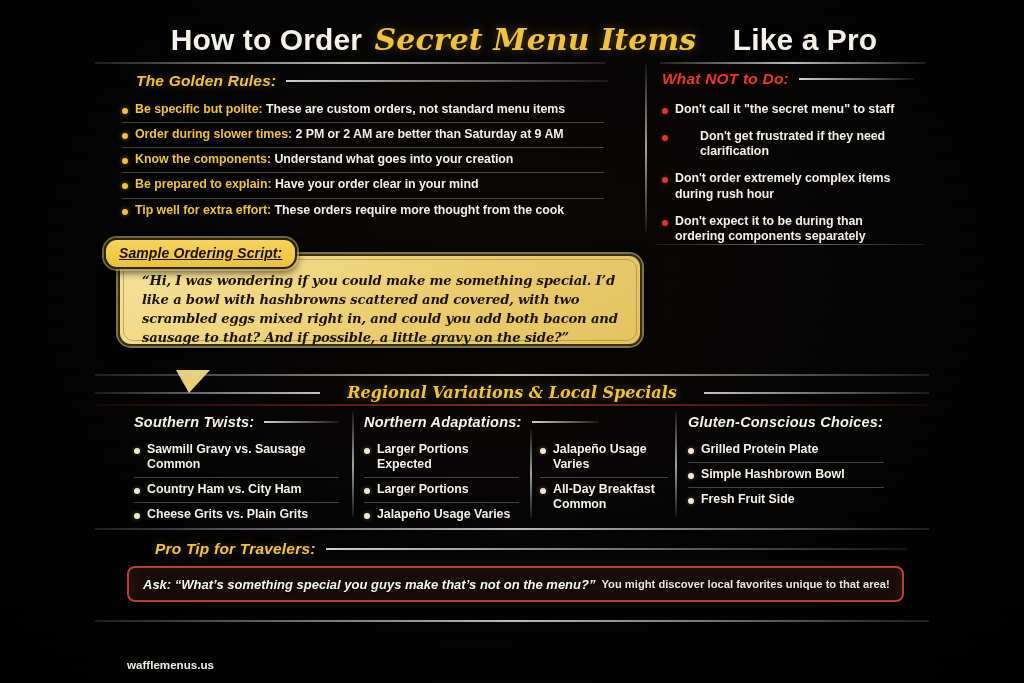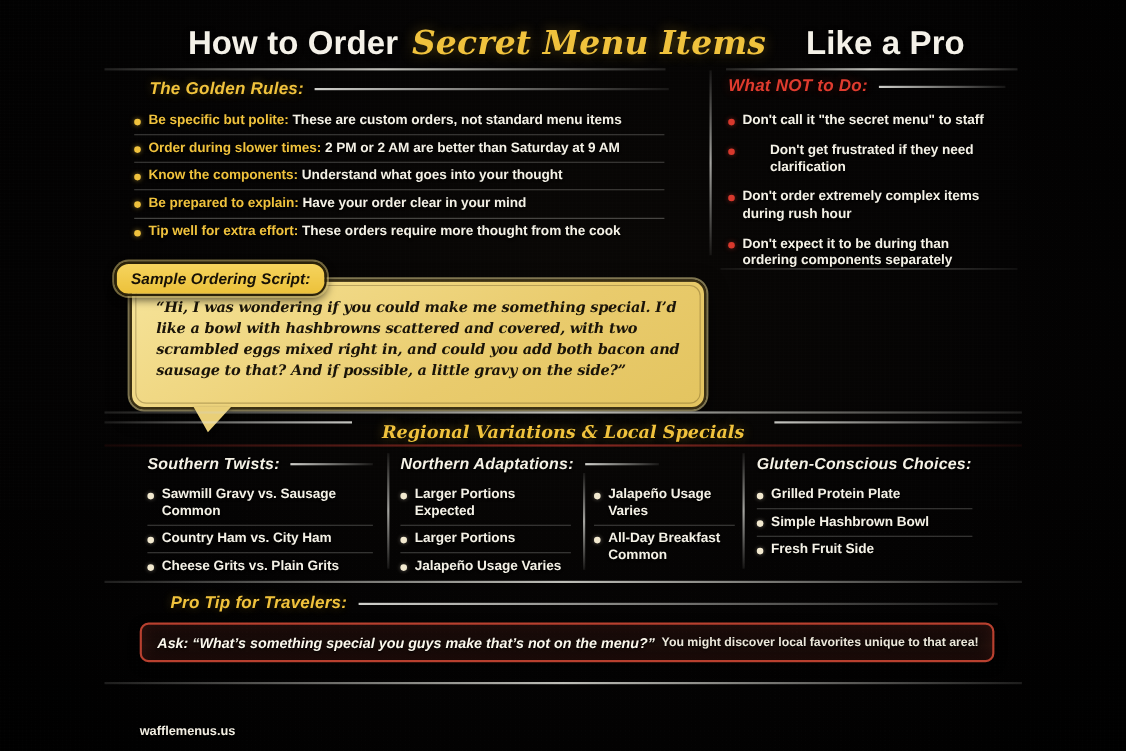--- a/index.html
+++ b/index.html
@@ -61,21 +61,21 @@
   .dot.gold{ background:#f0c23c; box-shadow:0 0 5px rgba(240,194,60,.55); }
   .dot.red{ background:#d8382c; box-shadow:0 0 5px rgba(216,56,44,.5); }
   .dot.cream{ background:#f2e9cf; box-shadow:0 0 4px rgba(242,233,207,.4); }
   .btxt{ font-size:12.4px; line-height:1.22; color:#f4f1e6; font-weight:600;
          text-shadow:0 1px 2px #000; letter-spacing:-.05px; }
   .btxt b{ color:#f0c23c; font-weight:bold; }
   .btxt.plain{ font-weight:bold; }
 
   
   .bubble{
-    position:absolute; left:118px; top:254px; width:524px; height:118px;
+    position:absolute; left:118px; top:254px; width:524px; height:92px;
     border-radius:13px;
     background:linear-gradient(150deg,#f6e49a 0%,#f0d884 28%,#e9cb6c 62%,#e3c45f 100%);
     border:2px solid #3a2f12;
     box-shadow:0 0 0 2px rgba(246,228,154,.5), 0 6px 18px rgba(0,0,0,.75);
   }
   .bubble:before{
     content:""; position:absolute; inset:3px; border-radius:10px;
     border:1px solid rgba(90,70,25,.35); pointer-events:none;
   }
   .bub-txt{
@@ -89,27 +89,27 @@
     border-top:23px solid #e9cf78;
     filter:drop-shadow(0 2px 2px rgba(0,0,0,.6));
   }
   .pill{
     position:absolute; left:104px; top:238px; padding:5px 13px 6px 13px;
     border-radius:13px;
     background:linear-gradient(180deg,#f6d45e,#ecc13a);
     border:2px solid #2c2309;
     box-shadow:0 0 0 2px rgba(248,224,130,.45), 0 3px 9px rgba(0,0,0,.7);
     font-size:14px; font-weight:bold; font-style:italic; color:#171106;
-    letter-spacing:.1px; white-space:nowrap; z-index:3;
+    letter-spacing:.1px; white-space:nowrap; z-index:3;text-decoration:underline;
   }
 
   
   .center-head{
     position:absolute; left:95px; right:95px; top:383px;
-    display:flex; gap:27px;
+    display:flex; align-items:center; gap:27px;
   }
   .center-head .r{ flex:1; height:2px;
     background:linear-gradient(90deg, rgba(225,225,220,.1), rgba(230,230,225,.85)); }
   .center-head .r.r2{ background:linear-gradient(90deg, rgba(230,230,225,.85), rgba(225,225,220,.1)); }
   .center-head .t{
     font-family:"DejaVu Serif", serif; font-style:italic; font-weight:bold;
     font-size:16px; color:#f0c23c; white-space:nowrap;
     text-shadow:0 0 10px rgba(240,194,60,.35),0 1px 2px #000;
   }
 
@@ -159,21 +159,21 @@
     <div class="brow">
       <span class="dot gold"></span>
       <span class="btxt"><b>Be specific but polite:</b><span> These are custom orders, not standard menu items</span></span>
     </div>
     <div class="brow">
       <span class="dot gold"></span>
       <span class="btxt"><b>Order during slower times:</b><span> 2 PM or 2 AM are better than Saturday at 9 AM</span></span>
     </div>
     <div class="brow">
       <span class="dot gold"></span>
-      <span class="btxt"><b>Know the components:</b><span> Understand what goes into your thought</span></span>
+      <span class="btxt"><b>Know the components:</b><span> Understand what goes into your creation</span></span>
     </div>
     <div class="brow">
       <span class="dot gold"></span>
       <span class="btxt"><b>Be prepared to explain:</b><span> Have your order clear in your mind</span></span>
     </div>
     <div class="brow">
       <span class="dot gold"></span>
       <span class="btxt"><b>Tip well for extra effort:</b><span> These orders require more thought from the cook</span></span>
     </div>
   </div>

